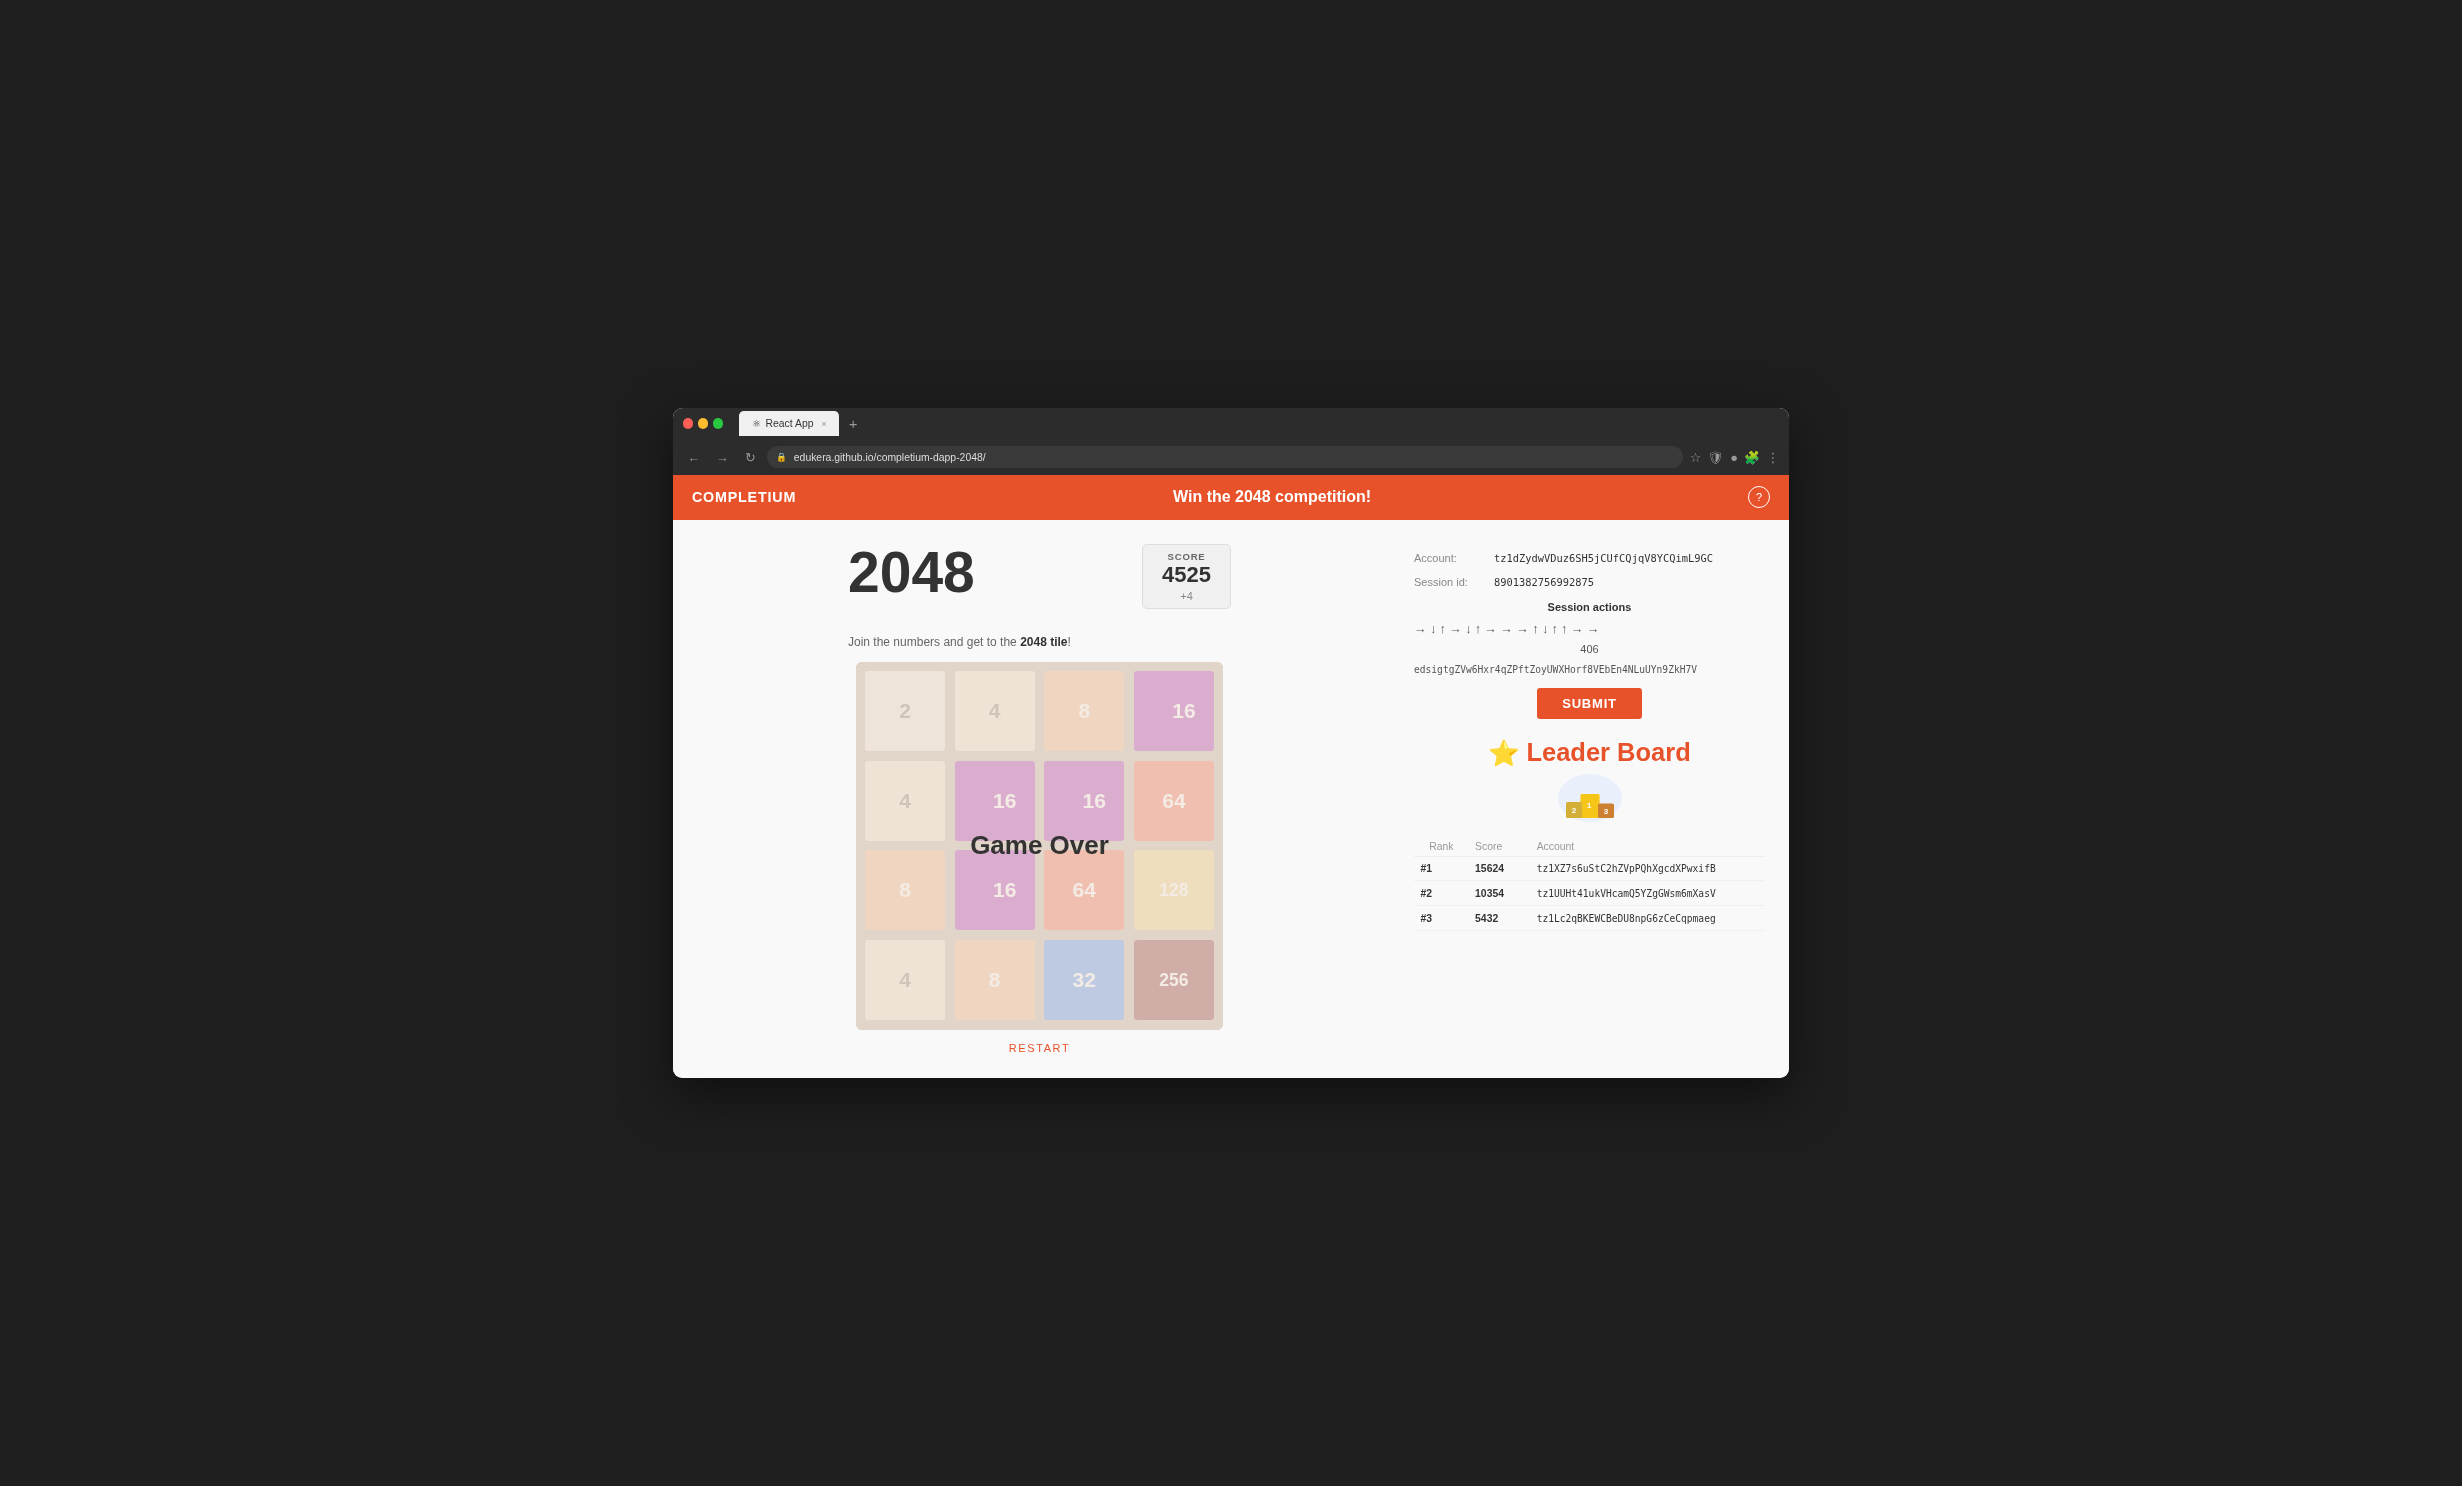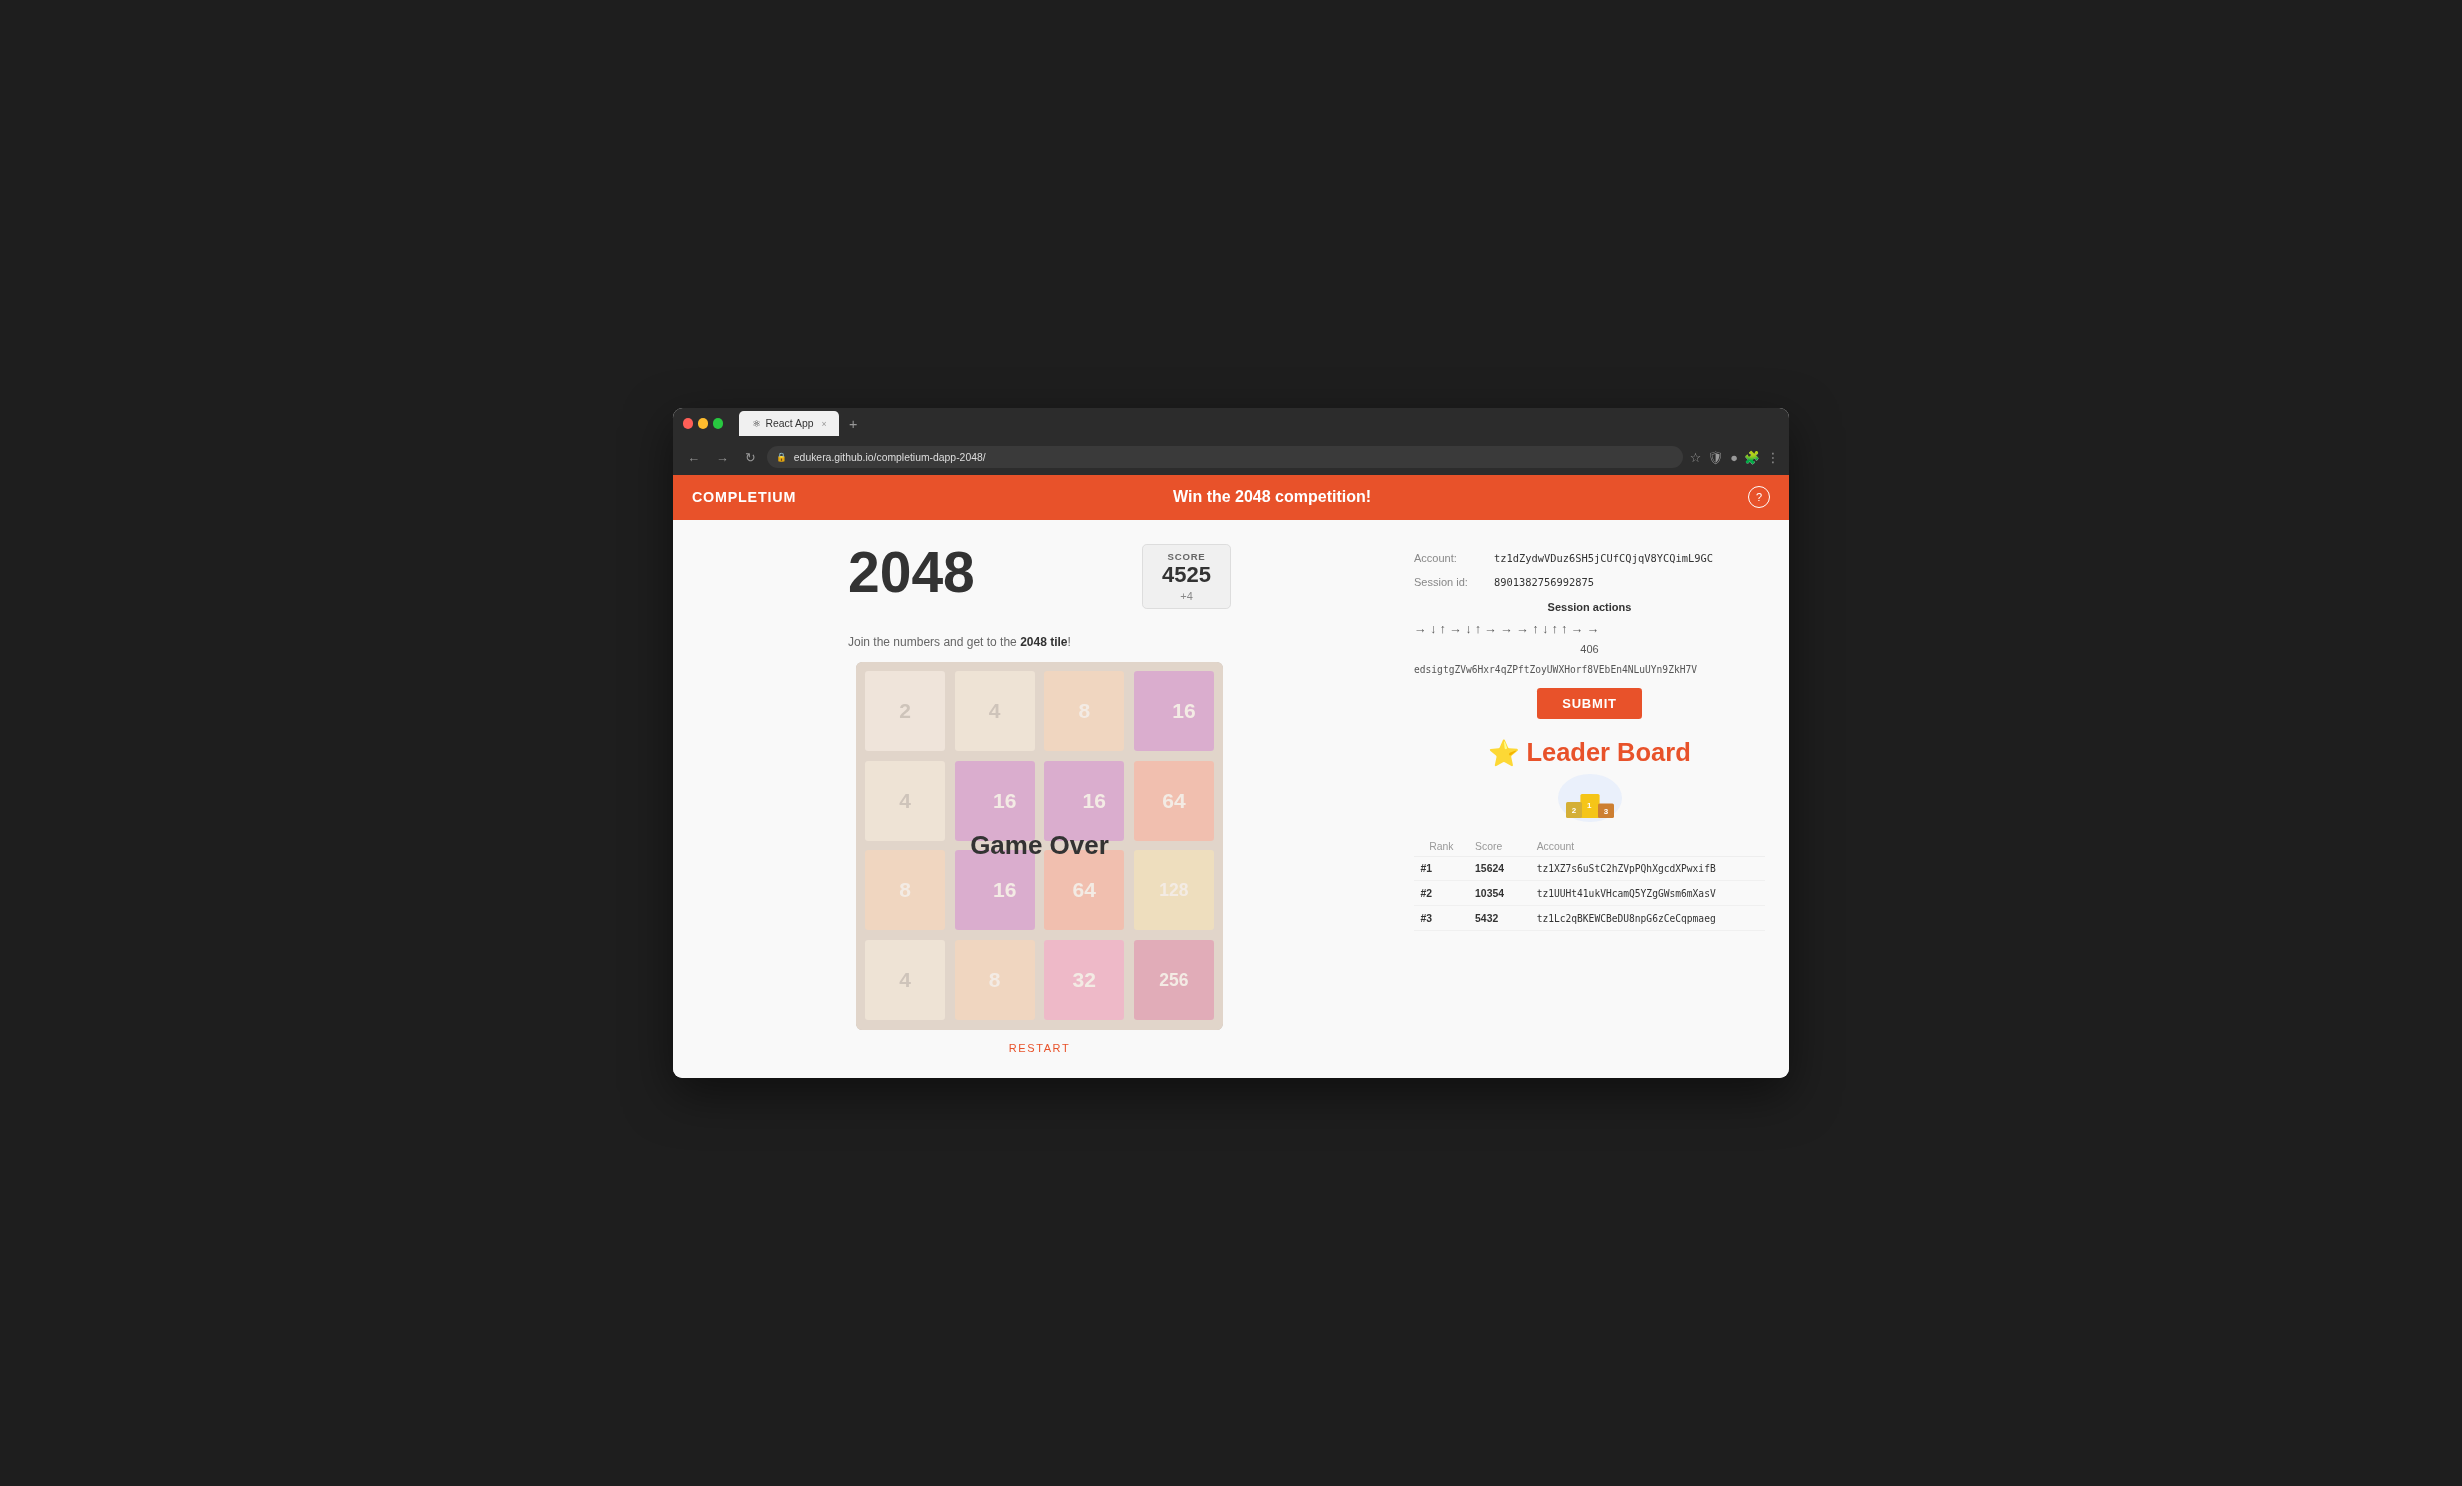--- a/index.html
+++ b/index.html
@@ -52,24 +52,24 @@
     
     .game-grid-wrapper { position: relative; background: #bbada0; border-radius: 6.4px; padding: 9.6px; display: grid; grid-template-columns: repeat(4, 80px); grid-template-rows: repeat(4, 80px); gap: 9.6px; }
     .game-overlay { position: absolute; top: 0; left: 0; right: 0; bottom: 0; background: rgba(238, 228, 218, 0.73); border-radius: 6.4px; display: flex; align-items: center; justify-content: center; z-index: 10; }
     .game-over-text { font-size: 26px; font-weight: 900; color: #333; }
 
     .tile { border-radius: 3.2px; display: flex; align-items: center; justify-content: center; font-weight: 700; font-size: 21px; }
     .tile-2 { background: #eee4da; color: #776e65; }
     .tile-4 { background: #ede0c8; color: #776e65; }
     .tile-8 { background: #f2b179; color: white; }
     .tile-16 { background: #a21caf; color: white; padding-left: 20px; }
-    .tile-32 { background: #ec4899; color: white; }
+    .tile-32 { background: #3b82f6; color: white; }
     .tile-64 { background: #f65e3b; color: white; }
     .tile-128 { background: #edcf72; color: white; font-size: 17.5px; }
-    .tile-256 { background: #be185d; color: white; font-size: 17.5px; }
+    .tile-256 { background: #7f1d1d; color: white; font-size: 17.5px; }
 
     .restart-btn { color: #e8522a; font-size: 11px; font-weight: 400; letter-spacing: 1.6px; text-transform: uppercase; cursor: pointer; margin-top: 12.8px; background: none; border: none; }
 
     
     .right-panel { width: 351px; padding-top: 8px; }
     .info-row { display: flex; margin-bottom: 12.8px; align-items: baseline; }
     .info-label { color: #888; font-size: 11px; width: 80px; flex-shrink: 0; }
     .info-value { color: #333; font-size: 10.4px; font-family: monospace; overflow: hidden; text-overflow: ellipsis; white-space: nowrap; max-width: 239px; }
 
     .session-actions-title { font-size: 11px; font-weight: 600; color: #333; text-align: center; margin-bottom: 8px; }

